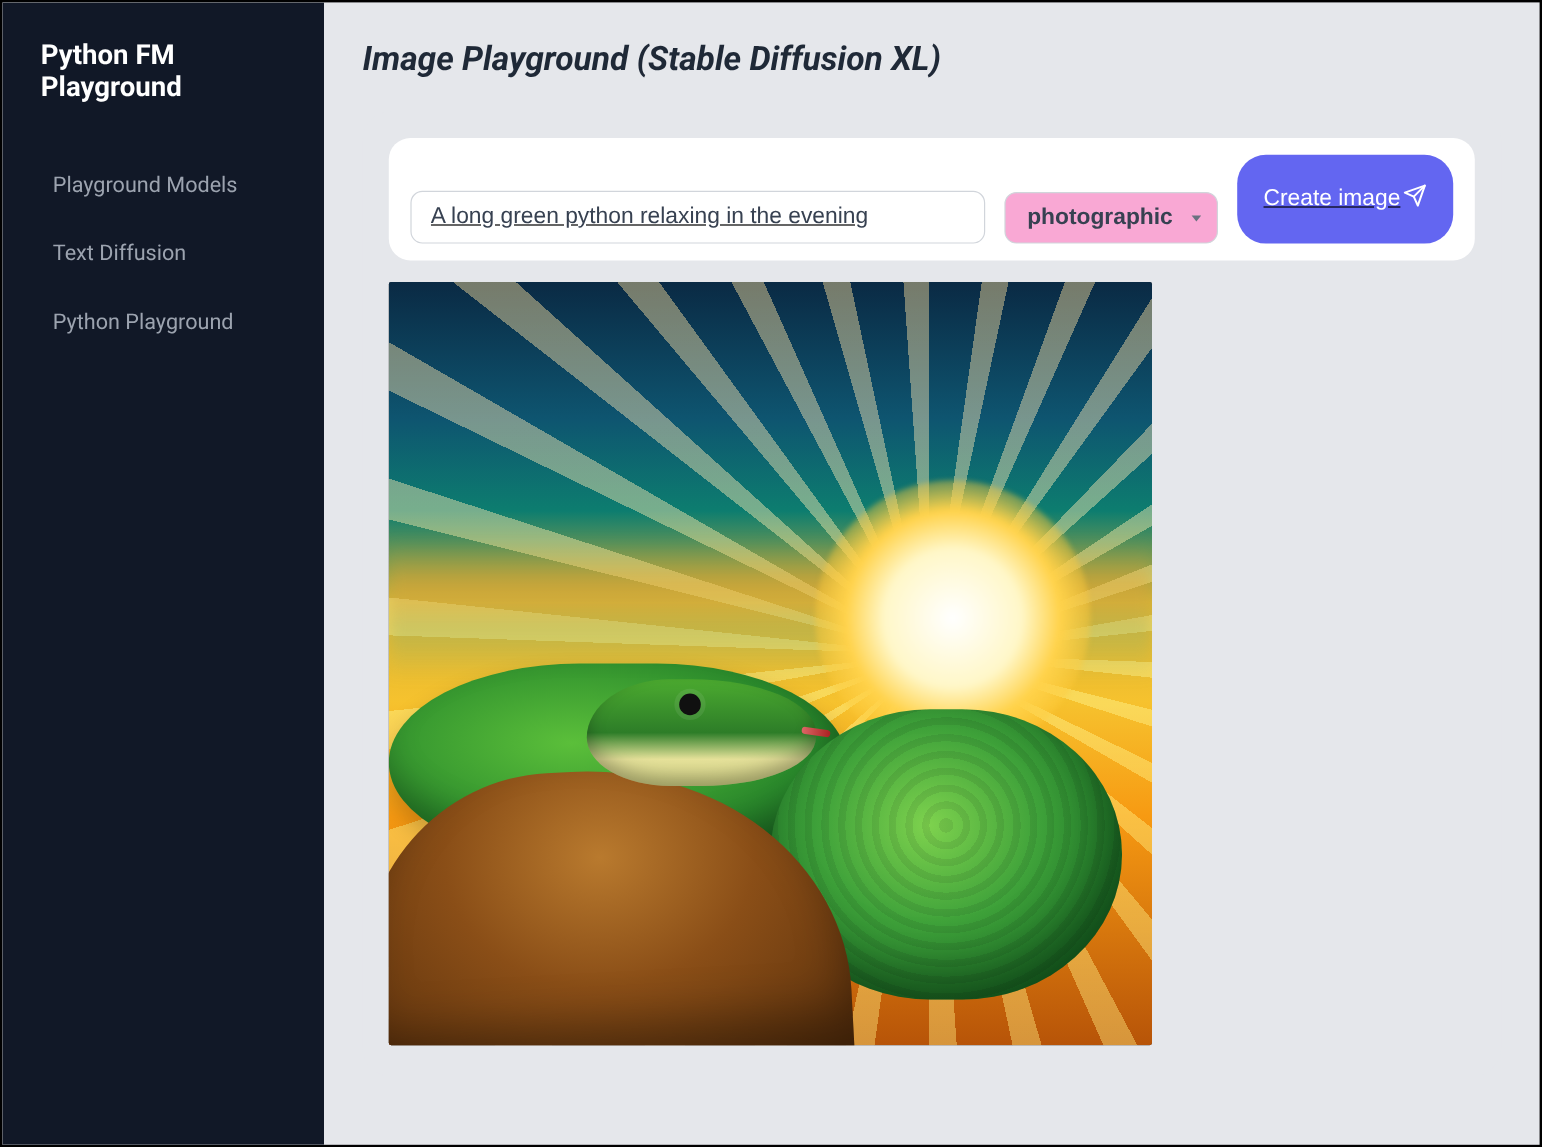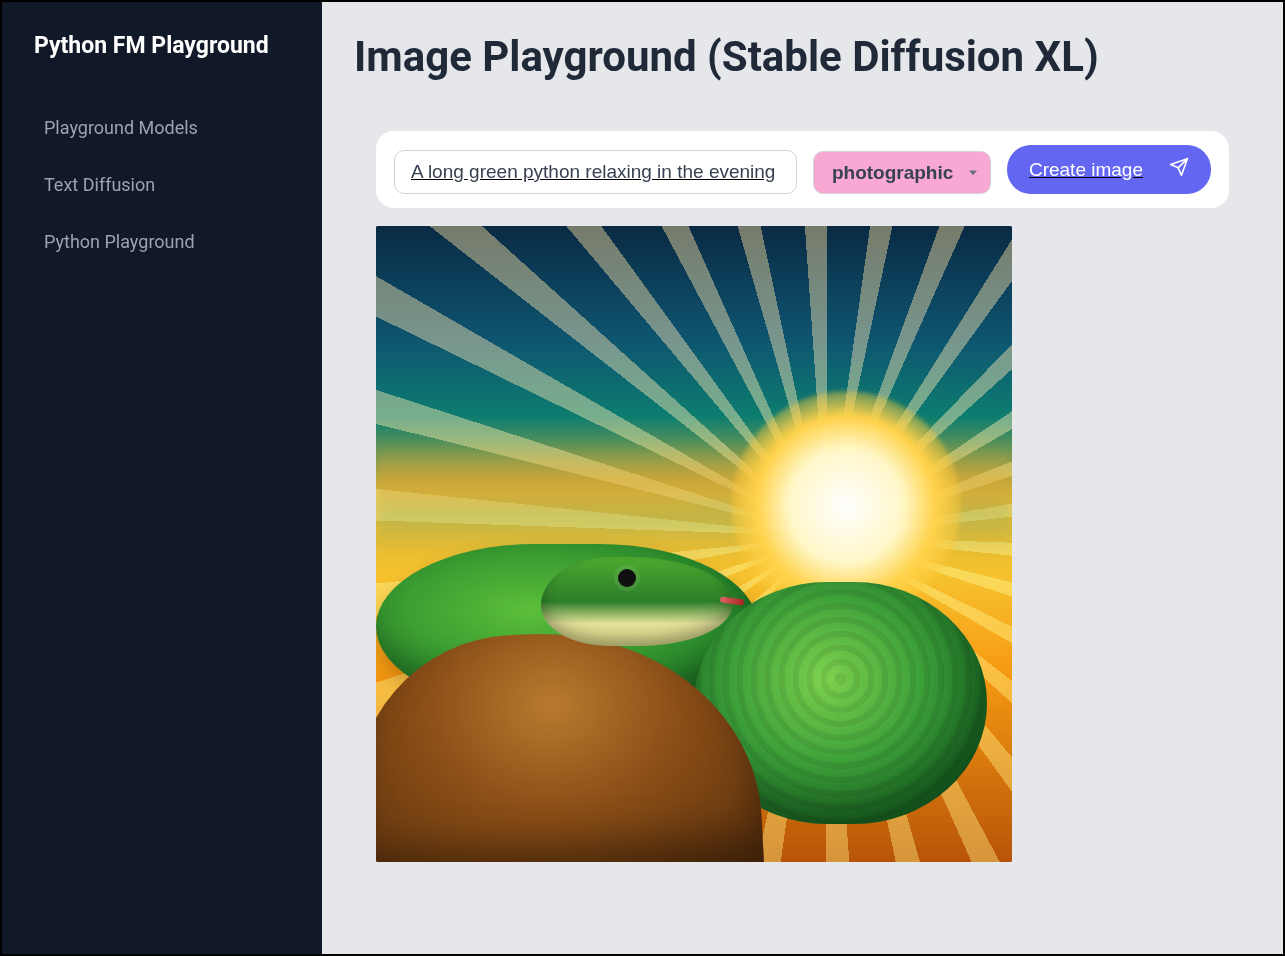--- a/index.html
+++ b/index.html
@@ -6,21 +6,21 @@
     body {
       font-family: -apple-system, BlinkMacSystemFont, 'Segoe UI', Roboto, Arial, sans-serif;
       display: flex;
       width: 1285px;
       height: 956px;
       background: #e5e7eb;
       overflow: hidden;
       border: 2px solid #000;
     }
     .sidebar {
-      width: 320px;
+      width: 268px;
       background: #111827;
       color: #fff;
       padding: 30px 0;
       flex-shrink: 0;
     }
     .sidebar-title {
       font-size: 23px;
       font-weight: 700;
       color: #fff;
       padding: 0 32px 40px;
@@ -32,24 +32,25 @@
       color: #9ca3af;
       cursor: pointer;
       transition: color 0.15s;
     }
     .main {
       flex: 1;
       padding: 30px 32px;
       overflow: auto;
     }
     .page-title {
-      font-size: 42px;
+      font-size: 28px;
       font-weight: 700;
       color: #1f2937;
       margin-bottom: 28px;
+      font-style: italic;
     }
     .card {
       background: #e5e7eb;
       border-radius: 24px;
       padding: 22px;
     }
     .toolbar {
       display: flex;
       gap: 16px;
       background: #fff;
@@ -90,28 +91,28 @@
       transform: translateY(-50%);
       width: 0; height: 0;
       border-left: 4px solid transparent;
       border-right: 4px solid transparent;
       border-top: 5px solid #6b7280;
       pointer-events: none;
     }
     .create-btn {
       display: inline-flex;
       align-items: center;
-      gap: 26px;
+      gap: 2px;
       background: #6366f1;
       color: #fff;
       font-size: 19px;
       font-weight: 500;
       border: none;
       border-radius: 24px;
-      padding: 12px 22px;
+      padding: 24px 22px;
       cursor: pointer;
     }
     .result-area {
       padding: 0 0 4px 0;
     }
     .result-image {
       width: 636px;
       height: 636px;
       border-radius: 2px;
       display: block;

